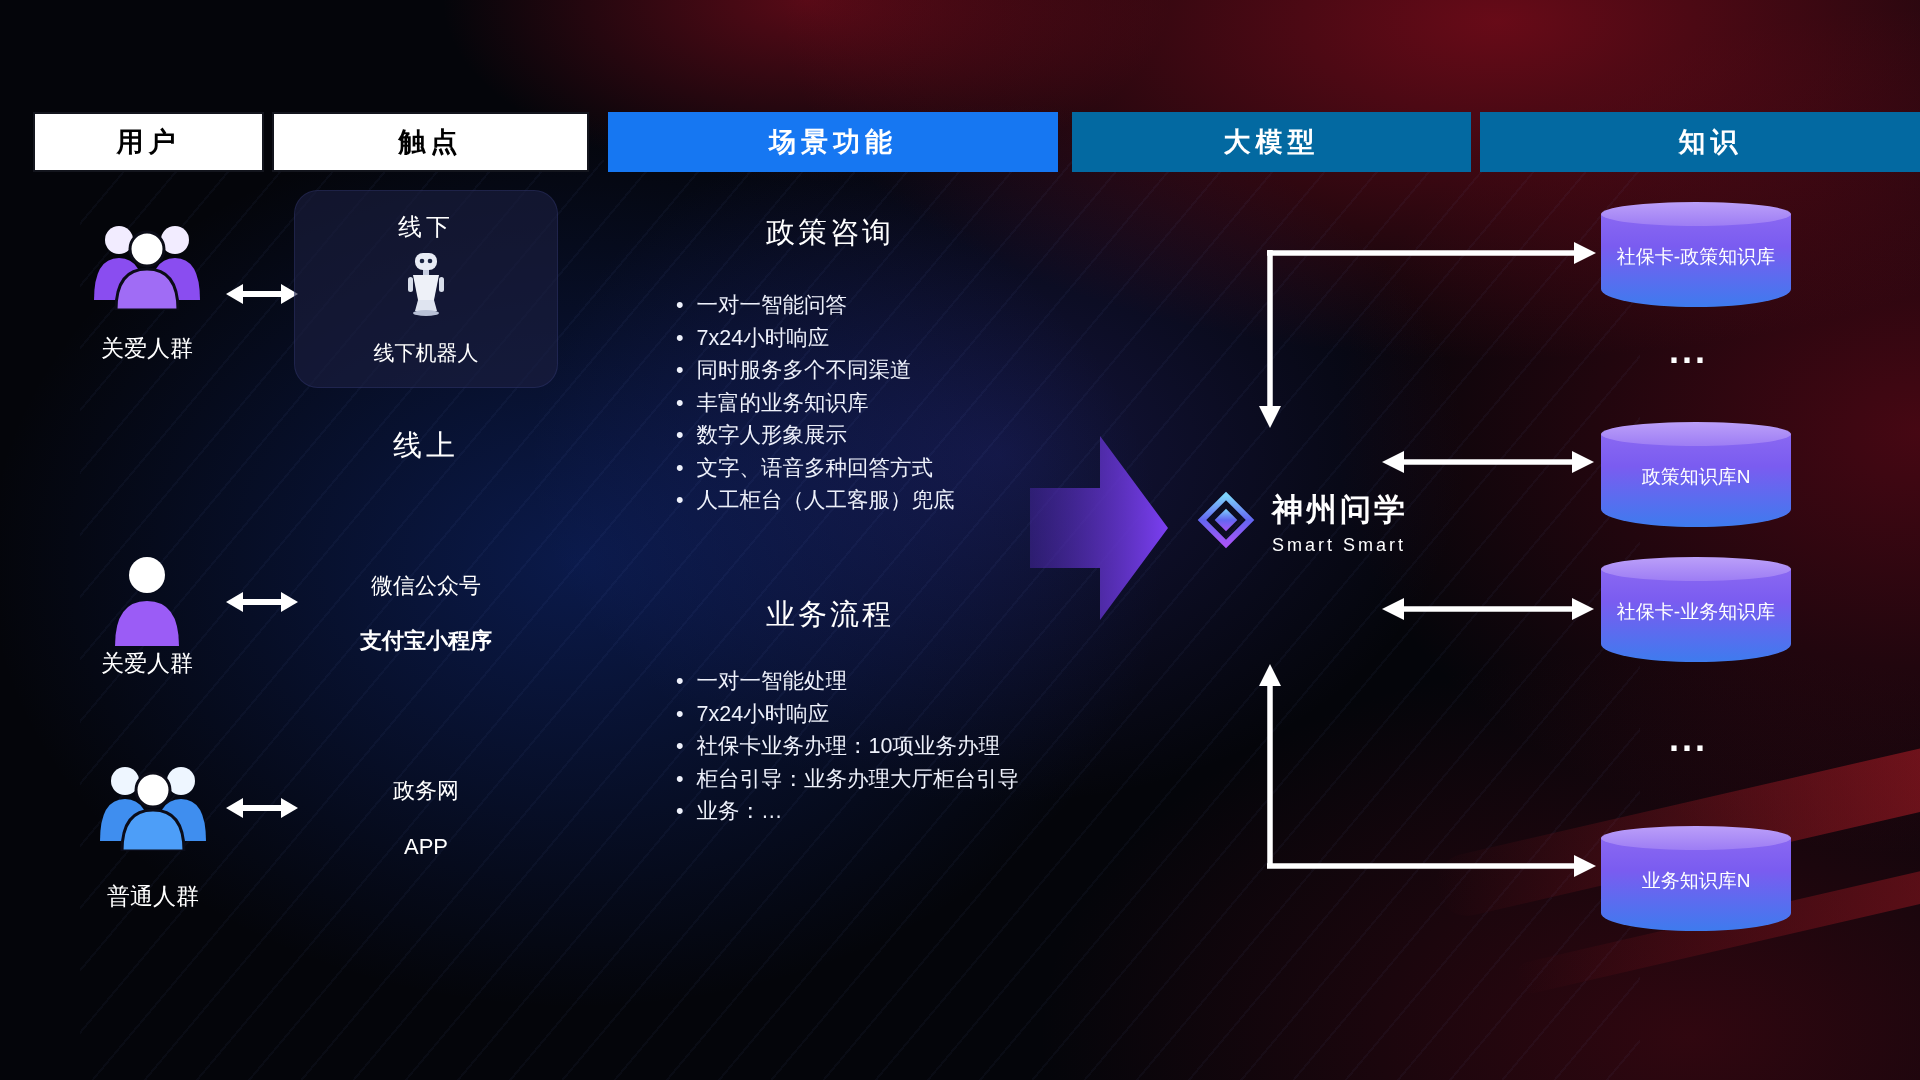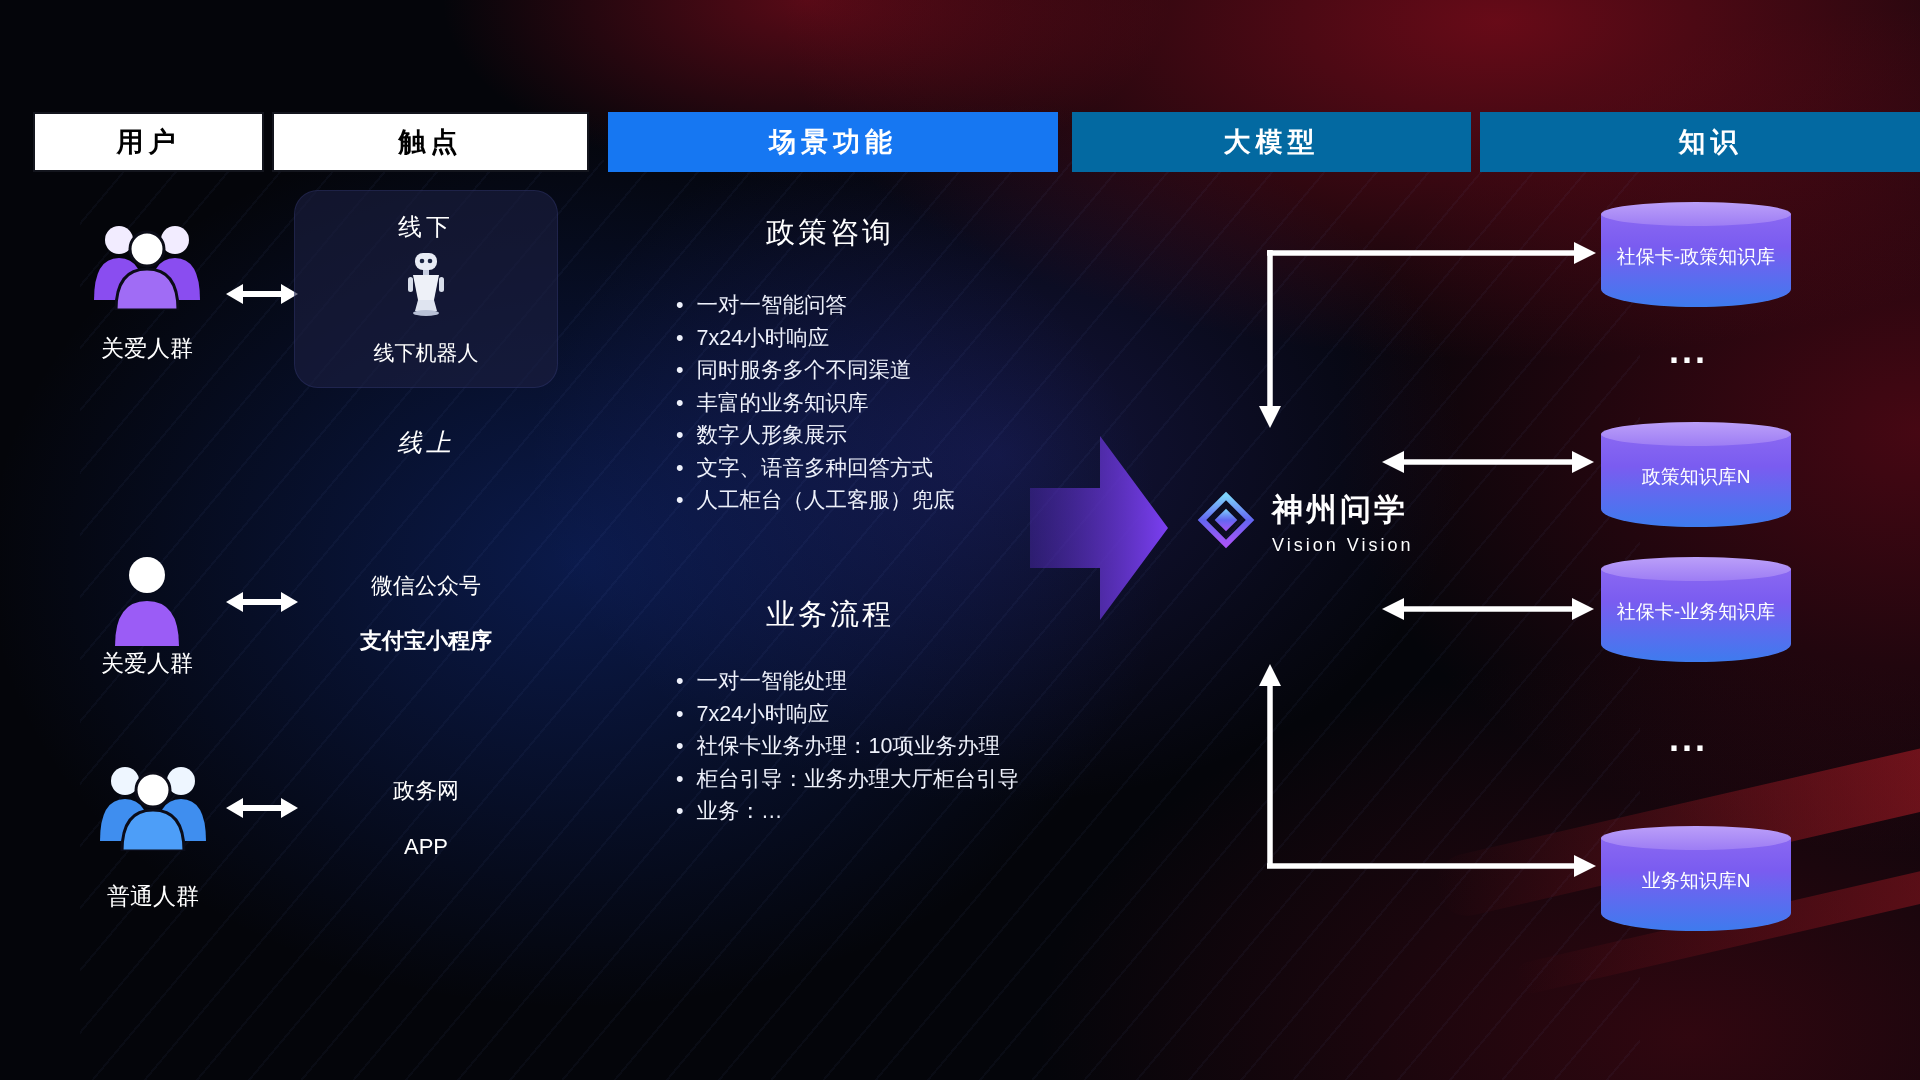--- a/index.html
+++ b/index.html
@@ -38,21 +38,21 @@
   .user-label { position:absolute; width:170px; text-align:center; color:#fff; font-size:23px; }
   .hdbl { position:absolute; }
 
   
   .touch-card { position:absolute; left:294px; top:190px; width:264px; height:198px;
     background:rgba(28,31,64,0.62); border-radius:24px; border:1px solid rgba(120,130,255,0.12); }
   .touch-card-title { position:absolute; top:20px; width:100%; text-align:center; color:#fff; font-size:24px; letter-spacing:4px; }
   .robot { position:absolute; left:50%; top:60px; transform:translateX(-50%); }
   .touch-card-sub { position:absolute; bottom:20px; width:100%; text-align:center; color:#fff; font-size:21px; }
   .channel { position:absolute; left:294px; width:264px; text-align:center; color:#fff; font-size:22px; }
-  .channel.big { font-size:25px; letter-spacing:4px;font-style:italic; }
+  .channel.big { font-size:29px; letter-spacing:4px; }
 
   
   .section-title { position:absolute; left:680px; width:300px; text-align:center; color:#fff; font-size:29px; letter-spacing:3px; }
   .feature-list { position:absolute; left:676px; list-style:none; }
   .feature-list li { color:#eef1fb; font-size:21.5px; line-height:32.5px; white-space:nowrap; }
   .feature-list li::before { content:"•"; margin-right:13px; }
 
   
   .flow-arrow { position:absolute; left:1030px; top:428px; }
   .brand-logo { position:absolute; left:1195px; top:489px; }
@@ -204,21 +204,21 @@
         <stop offset="0" stop-color="#7DD3FC"></stop>
         <stop offset="0.5" stop-color="#6366F1"></stop>
         <stop offset="1" stop-color="#A855F7"></stop>
       </linearGradient>
     </defs>
     <rect x="14" y="14" width="34" height="34" transform="rotate(45 31 31)" fill="none" stroke="url(#gemGrad)" stroke-width="6"></rect>
     <rect x="23" y="23" width="16" height="16" transform="rotate(45 31 31)" fill="url(#gemGrad)"></rect>
   </svg>
   <div class="brand">
     <div class="brand-name">神州问学</div>
-    <div class="brand-sub">Vision Vision</div>
+    <div class="brand-sub">Smart Smart</div>
   </div>
 
   <div class="db" style="top:202px;">
     <div class="db-body"></div>
     <div class="db-top"></div>
     <div class="db-label">社保卡-政策知识库</div>
   </div>
   <div class="dots" style="top:330px;">...</div>
   <div class="db" style="top:422px;">
     <div class="db-body"></div>

